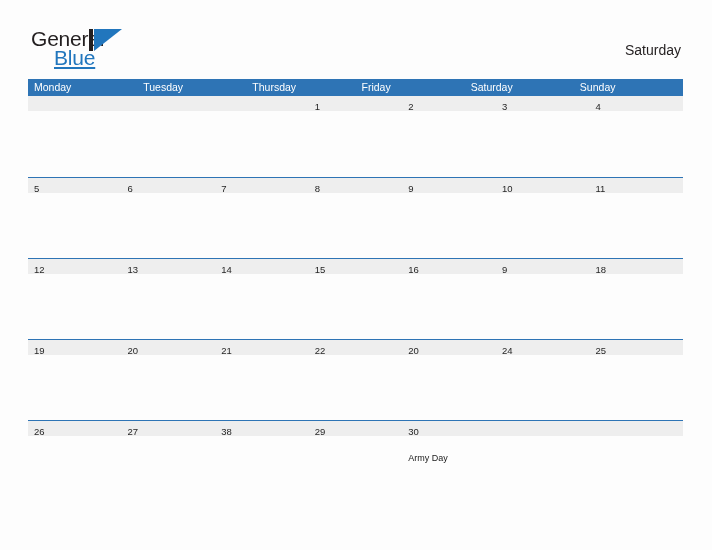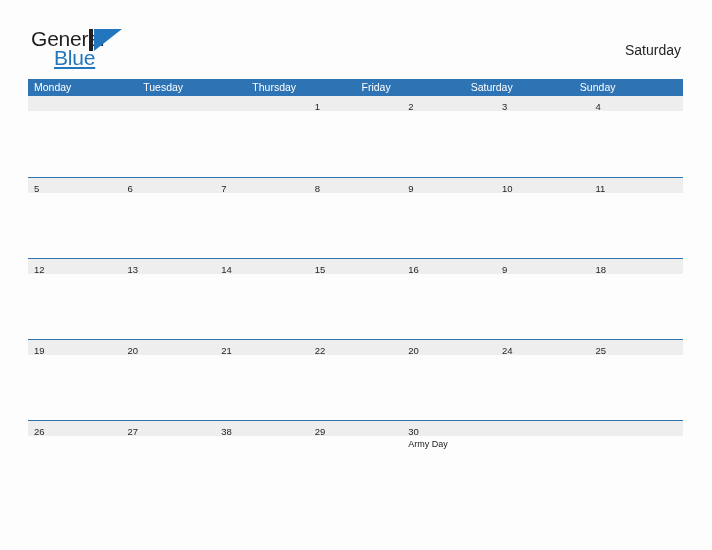--- a/index.html
+++ b/index.html
@@ -159,21 +159,21 @@
   .events-band {
     display: flex;
     width: 100%;
     height: 64px;
     background: #fdfdfd;
   }
   .event-cell {
     flex: 1 1 0;
     box-sizing: border-box;
     padding-left: 6px;
-    padding-top: 2px;
+    padding-top: 16px;
   }
   .event-text {
     font-size: 9px;
     line-height: 12px;
     color: #1a1a1a;
     display: block;
   }
 </style>
 </head>
 <body>

